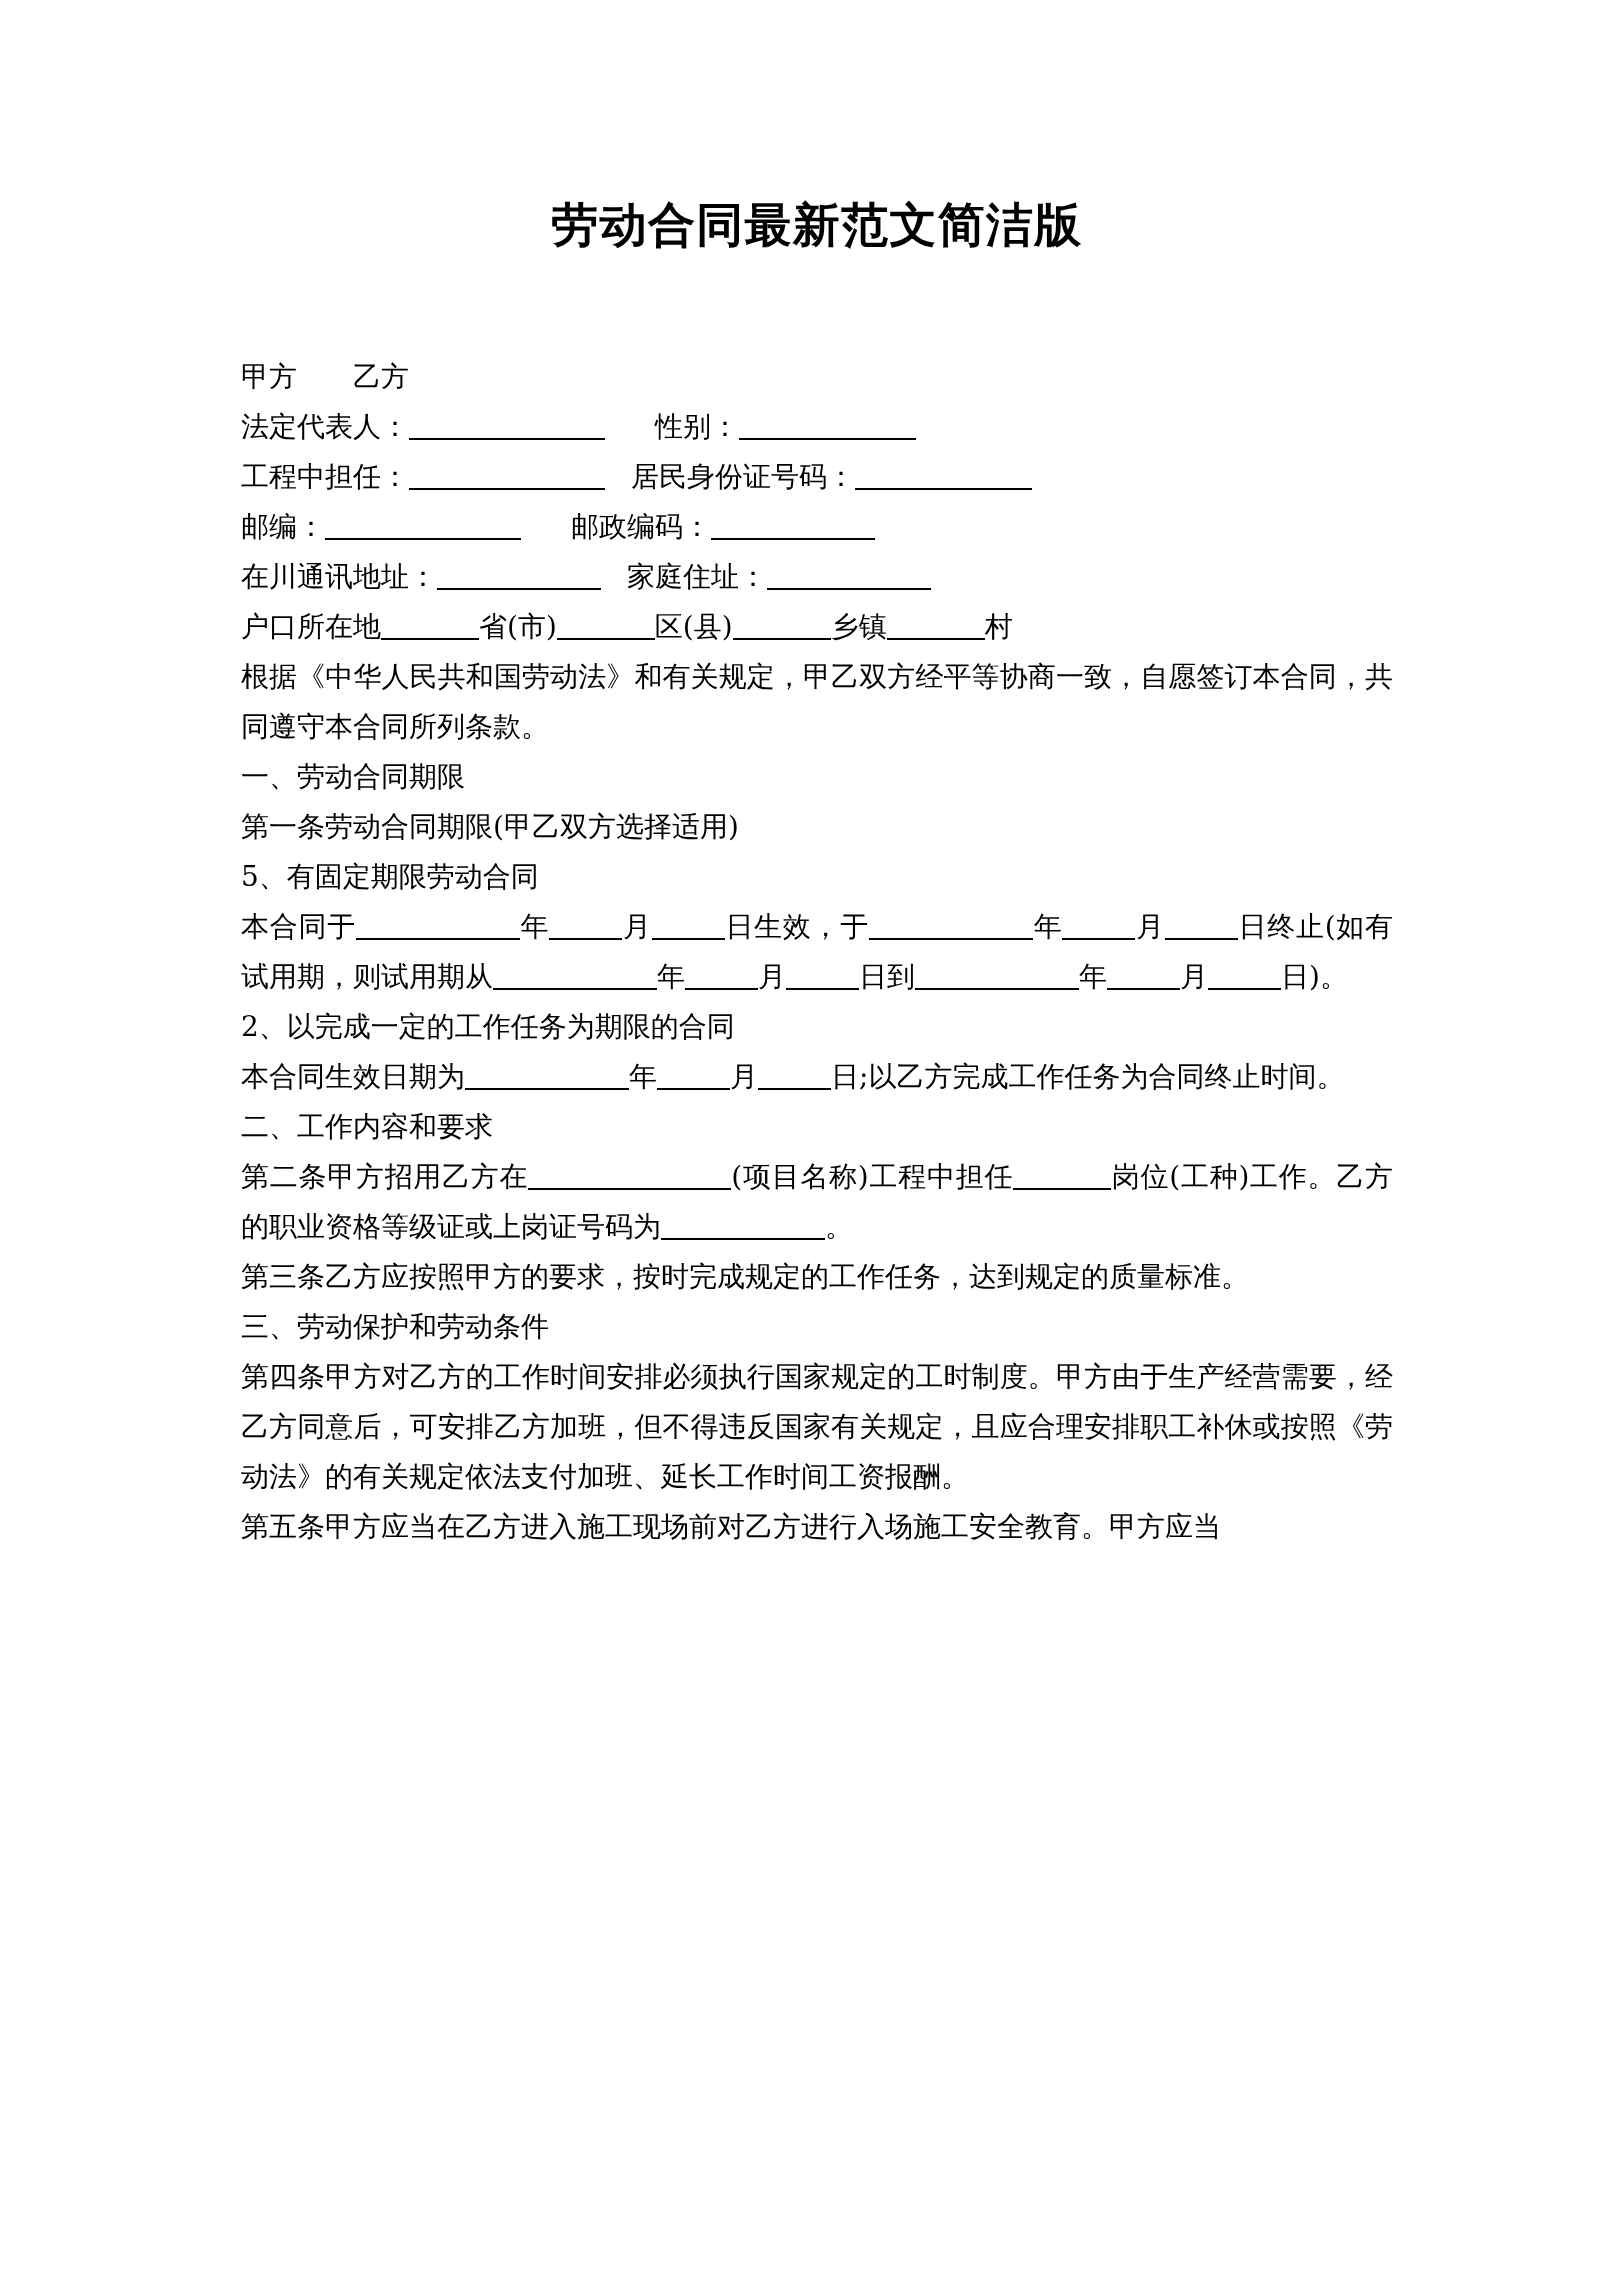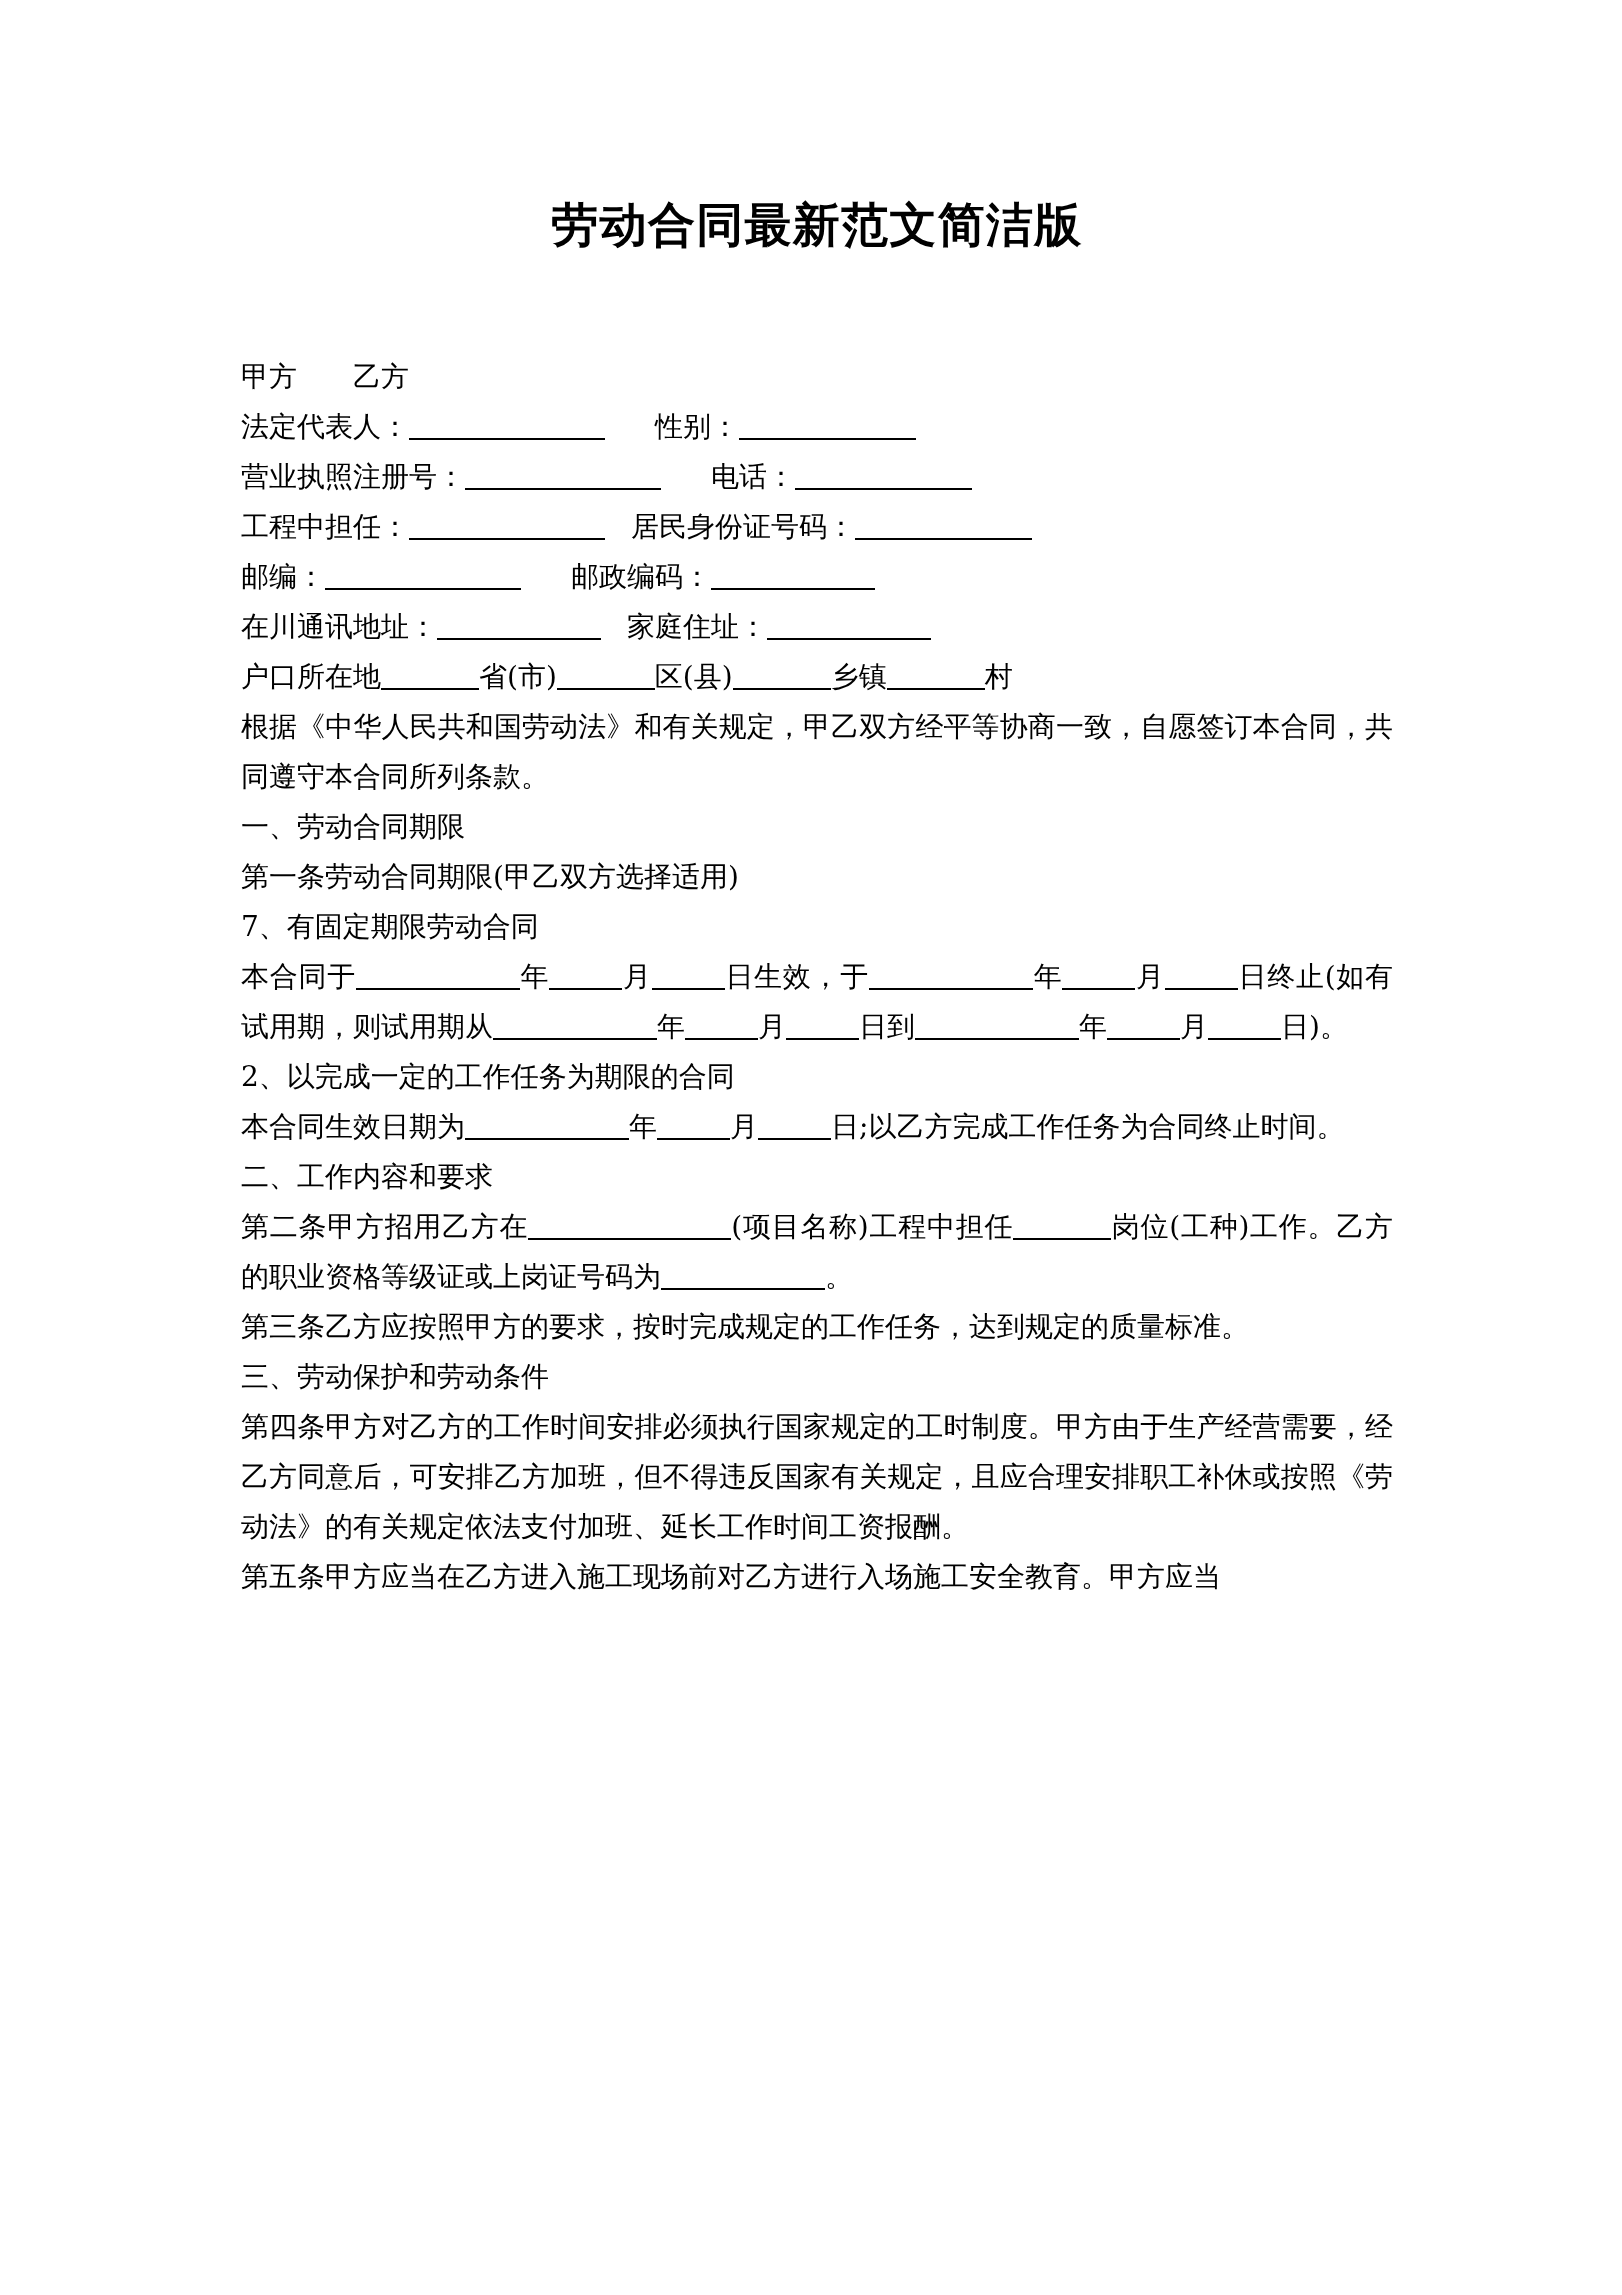--- a/index.html
+++ b/index.html
@@ -78,37 +78,36 @@
   <div class="content">
 
     <h1 class="doc-title">劳动合同最新范文简洁版</h1>
 
     <div class="body-block">
 
       <p class="ln nowrap">甲方　　乙方</p>
 
       <p class="ln nowrap"><span>法定代表人：</span><span class="bl w-xl"></span><span class="gap-md"></span><span>性别：</span><span class="bl w-lg"></span></p>
 
-      <p class="ln nowrap"><span>营业执照注册号：</span><span class="bl w-xl"></span><span class="gap-md"></span><span>电话：</span><span class="bl w-lg"></span></p>
 
       <p class="ln nowrap"><span>工程中担任：</span><span class="bl w-xl"></span><span class="gap-sm"></span><span>居民身份证号码：</span><span class="bl w-lg"></span></p>
 
       <p class="ln nowrap"><span>邮编：</span><span class="bl w-xl"></span><span class="gap-md"></span><span>邮政编码：</span><span class="bl w-md"></span></p>
 
       <p class="ln nowrap"><span>在川通讯地址：</span><span class="bl w-md"></span><span class="gap-sm"></span><span>家庭住址：</span><span class="bl w-md"></span></p>
 
       <p class="ln nowrap"><span>户口所在地</span><span class="bl w-sm"></span><span>省(市)</span><span class="bl w-sm"></span><span>区(县)</span><span class="bl w-sm"></span><span>乡镇</span><span class="bl w-sm"></span><span>村</span></p>
 
       <p class="ln">根据《中华人民共和国劳动法》和有关规定，甲乙双方经平等协商一致，自愿签订本合同，共同遵守本合同所列条款。</p>
 
       <p class="ln nowrap">一、劳动合同期限</p>
 
       <p class="ln nowrap">第一条劳动合同期限(甲乙双方选择适用)</p>
 
-      <p class="ln nowrap">7、有固定期限劳动合同</p>
+      <p class="ln nowrap">5、有固定期限劳动合同</p>
 
       <p class="ln"><span>本合同于</span><span class="bl w-md"></span><span>年</span><span class="bl w-xs"></span><span>月</span><span class="bl w-xs"></span><span>日生效，于</span><span class="bl w-md"></span><span>年</span><span class="bl w-xs"></span><span>月</span><span class="bl w-xs"></span><span>日终止(如有试用期，则试用期从</span><span class="bl w-md"></span><span>年</span><span class="bl w-xs"></span><span>月</span><span class="bl w-xs"></span><span>日到</span><span class="bl w-md"></span><span>年</span><span class="bl w-xs"></span><span>月</span><span class="bl w-xs"></span><span>日)。</span></p>
 
       <p class="ln nowrap">2、以完成一定的工作任务为期限的合同</p>
 
       <p class="ln"><span>本合同生效日期为</span><span class="bl w-md"></span><span>年</span><span class="bl w-xs"></span><span>月</span><span class="bl w-xs"></span><span>日;以乙方完成工作任务为合同终止时间。</span></p>
 
       <p class="ln nowrap">二、工作内容和要求</p>
 
       <p class="ln"><span>第二条甲方招用乙方在</span><span class="bl w-proj"></span><span>(项目名称)工程中担任</span><span class="bl w-post"></span><span>岗位(工种)工作。乙方的职业资格等级证或上岗证号码为</span><span class="bl w-cert"></span><span>。</span></p>

